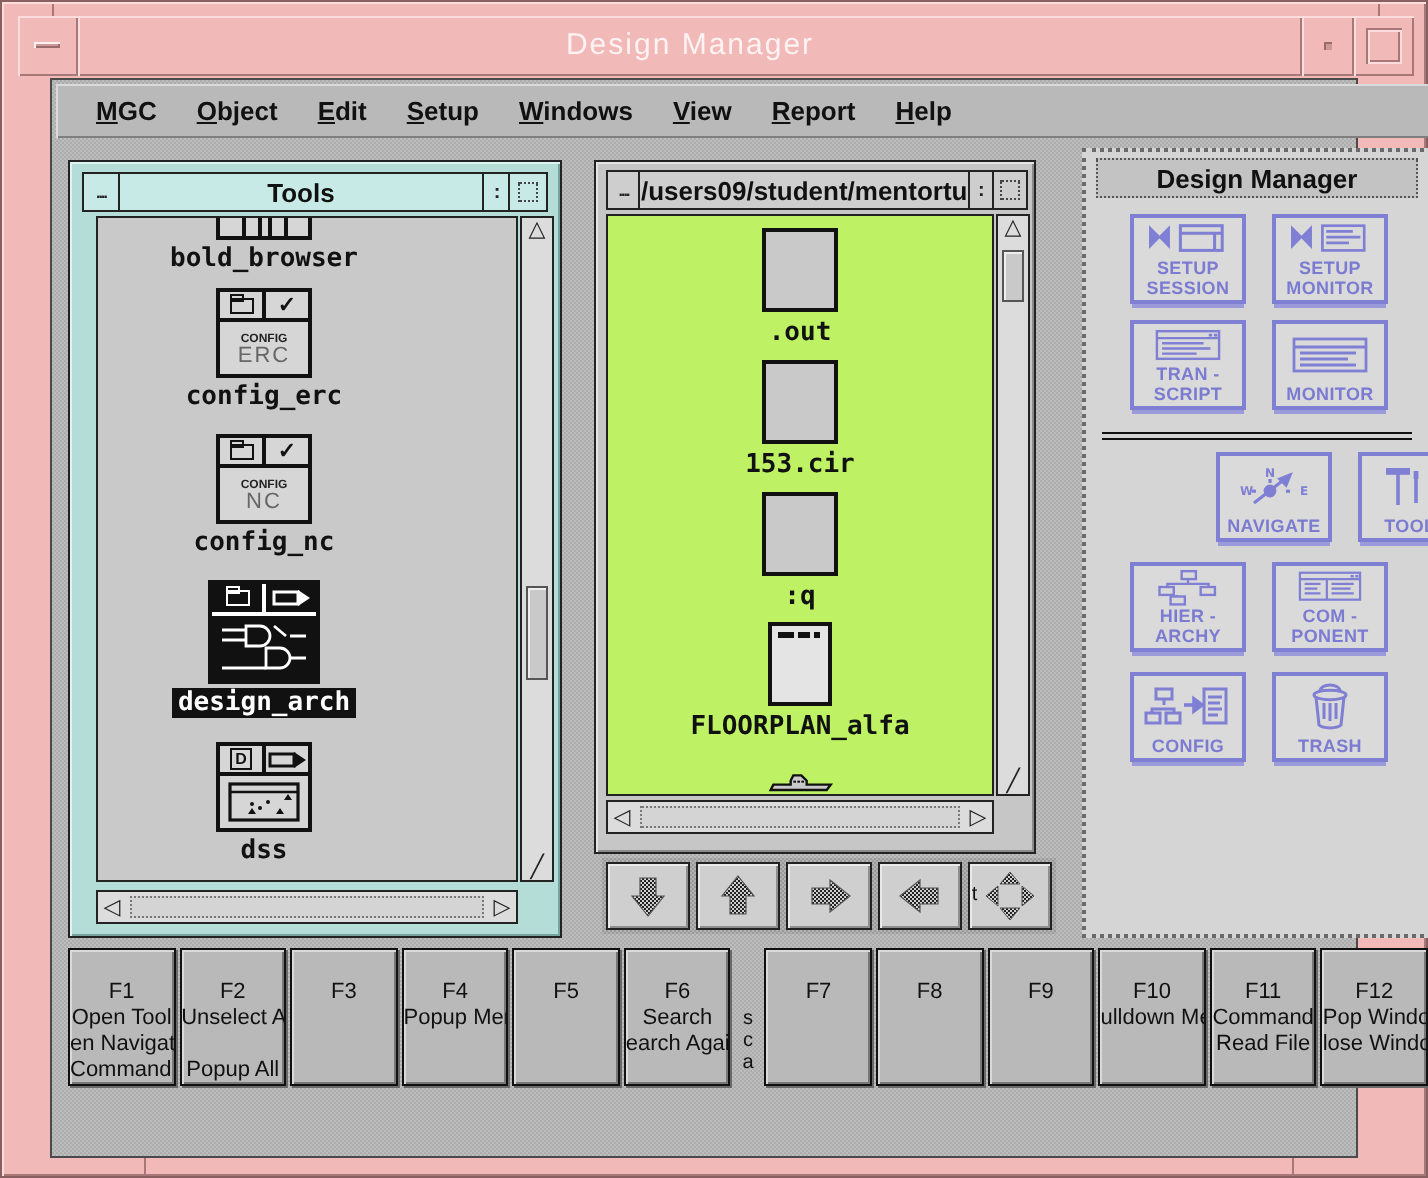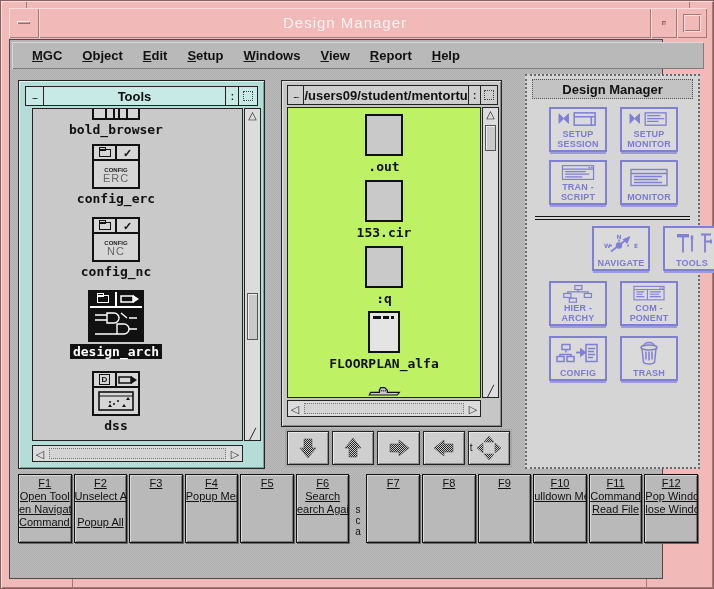--- a/index.html
+++ b/index.html
@@ -27,21 +27,21 @@
   }
   .tb-btn { width:30px; cursor:pointer; }
   .tb-btn.small { width:26px; }
   .tb-title { flex:1; text-align:center; color:#fff2f2; font-size:15px; line-height:30px; letter-spacing:1px; }
   .tb-dash { position:absolute; left:8px; top:13px; width:13px; height:3px; background:#c99; box-shadow:inset 1px 1px 0 #fff0f0, inset -1px -1px 0 #9b6a6a; }
   .tb-dot { position:absolute; left:11px; top:13px; width:4px; height:4px; background:#c99; box-shadow:inset 1px 1px 0 #9b6a6a; }
   .tb-max { position:absolute; left:6px; top:6px; width:18px; height:18px; box-shadow:inset 1px 1px 0 #a87878, inset 2px 2px 0 #fcdcdc, inset -1px -1px 0 #fcdcdc, inset -2px -2px 0 #a87878; }
 
   
   .main {
-    position:absolute; left:8px; top:38px; width:654px; height:540px;
+    position:absolute; left:24px; top:38px; width:654px; height:540px;
     border:1px solid #4a4a4a;
     background:#b3b3b3;
     background-image:repeating-conic-gradient(#bdbdbd 0% 25%, #acacac 0% 50%);
     background-size:2px 2px;
   }
   .menubar {
     position:absolute; left:2px; top:2px; width:692px; height:27px;
     background:#b9b9b9;
     box-shadow: inset 1px 1px 0 #d9d9d9, inset -1px -1px 0 #7e7e7e;
     display:flex; align-items:center; gap:20px; padding-left:20px;
@@ -156,21 +156,21 @@
   .dml { display:block; line-height:10px; letter-spacing:.2px; min-height:0; }
   .c1 { left:22px; } .c2 { left:93px; }
   .r1 { top:31px; } .r2 { top:84px; } .r3 { top:150px;margin-left:43px; } .r4 { top:205px; } .r5 { top:260px; }
 
   
   .fkeybar { position:absolute; left:8px; top:434px; width:682px; height:69px; display:flex; }
   .fkey {
     flex:1 1 0; margin-right:2px; overflow:hidden;
     background:#b9b9b9; border:1px solid #111;
     box-shadow:inset 1px 1px 0 #d9d9d9, inset -1px -1px 0 #787878, 1px 1px 0 #6a6a6a;
-    font-size:11px; color:#111; text-align:center; padding-top:2px; cursor:pointer;text-decoration:underline;
+    font-size:11px; color:#111; text-align:center; padding-top:15px; cursor:pointer;
   }
   .fk { display:block; line-height:13px; }
   .fl { display:block; line-height:13px; min-height:13px; white-space:nowrap; }
   .fgap { flex:0 0 13px; margin-right:2px; display:flex; flex-direction:column; justify-content:flex-end; align-items:center; padding-bottom:6px; font-size:10px; line-height:11px; color:#111; }
 
   svg { display:block; }
 </style>
 </head>
 <body>
 

